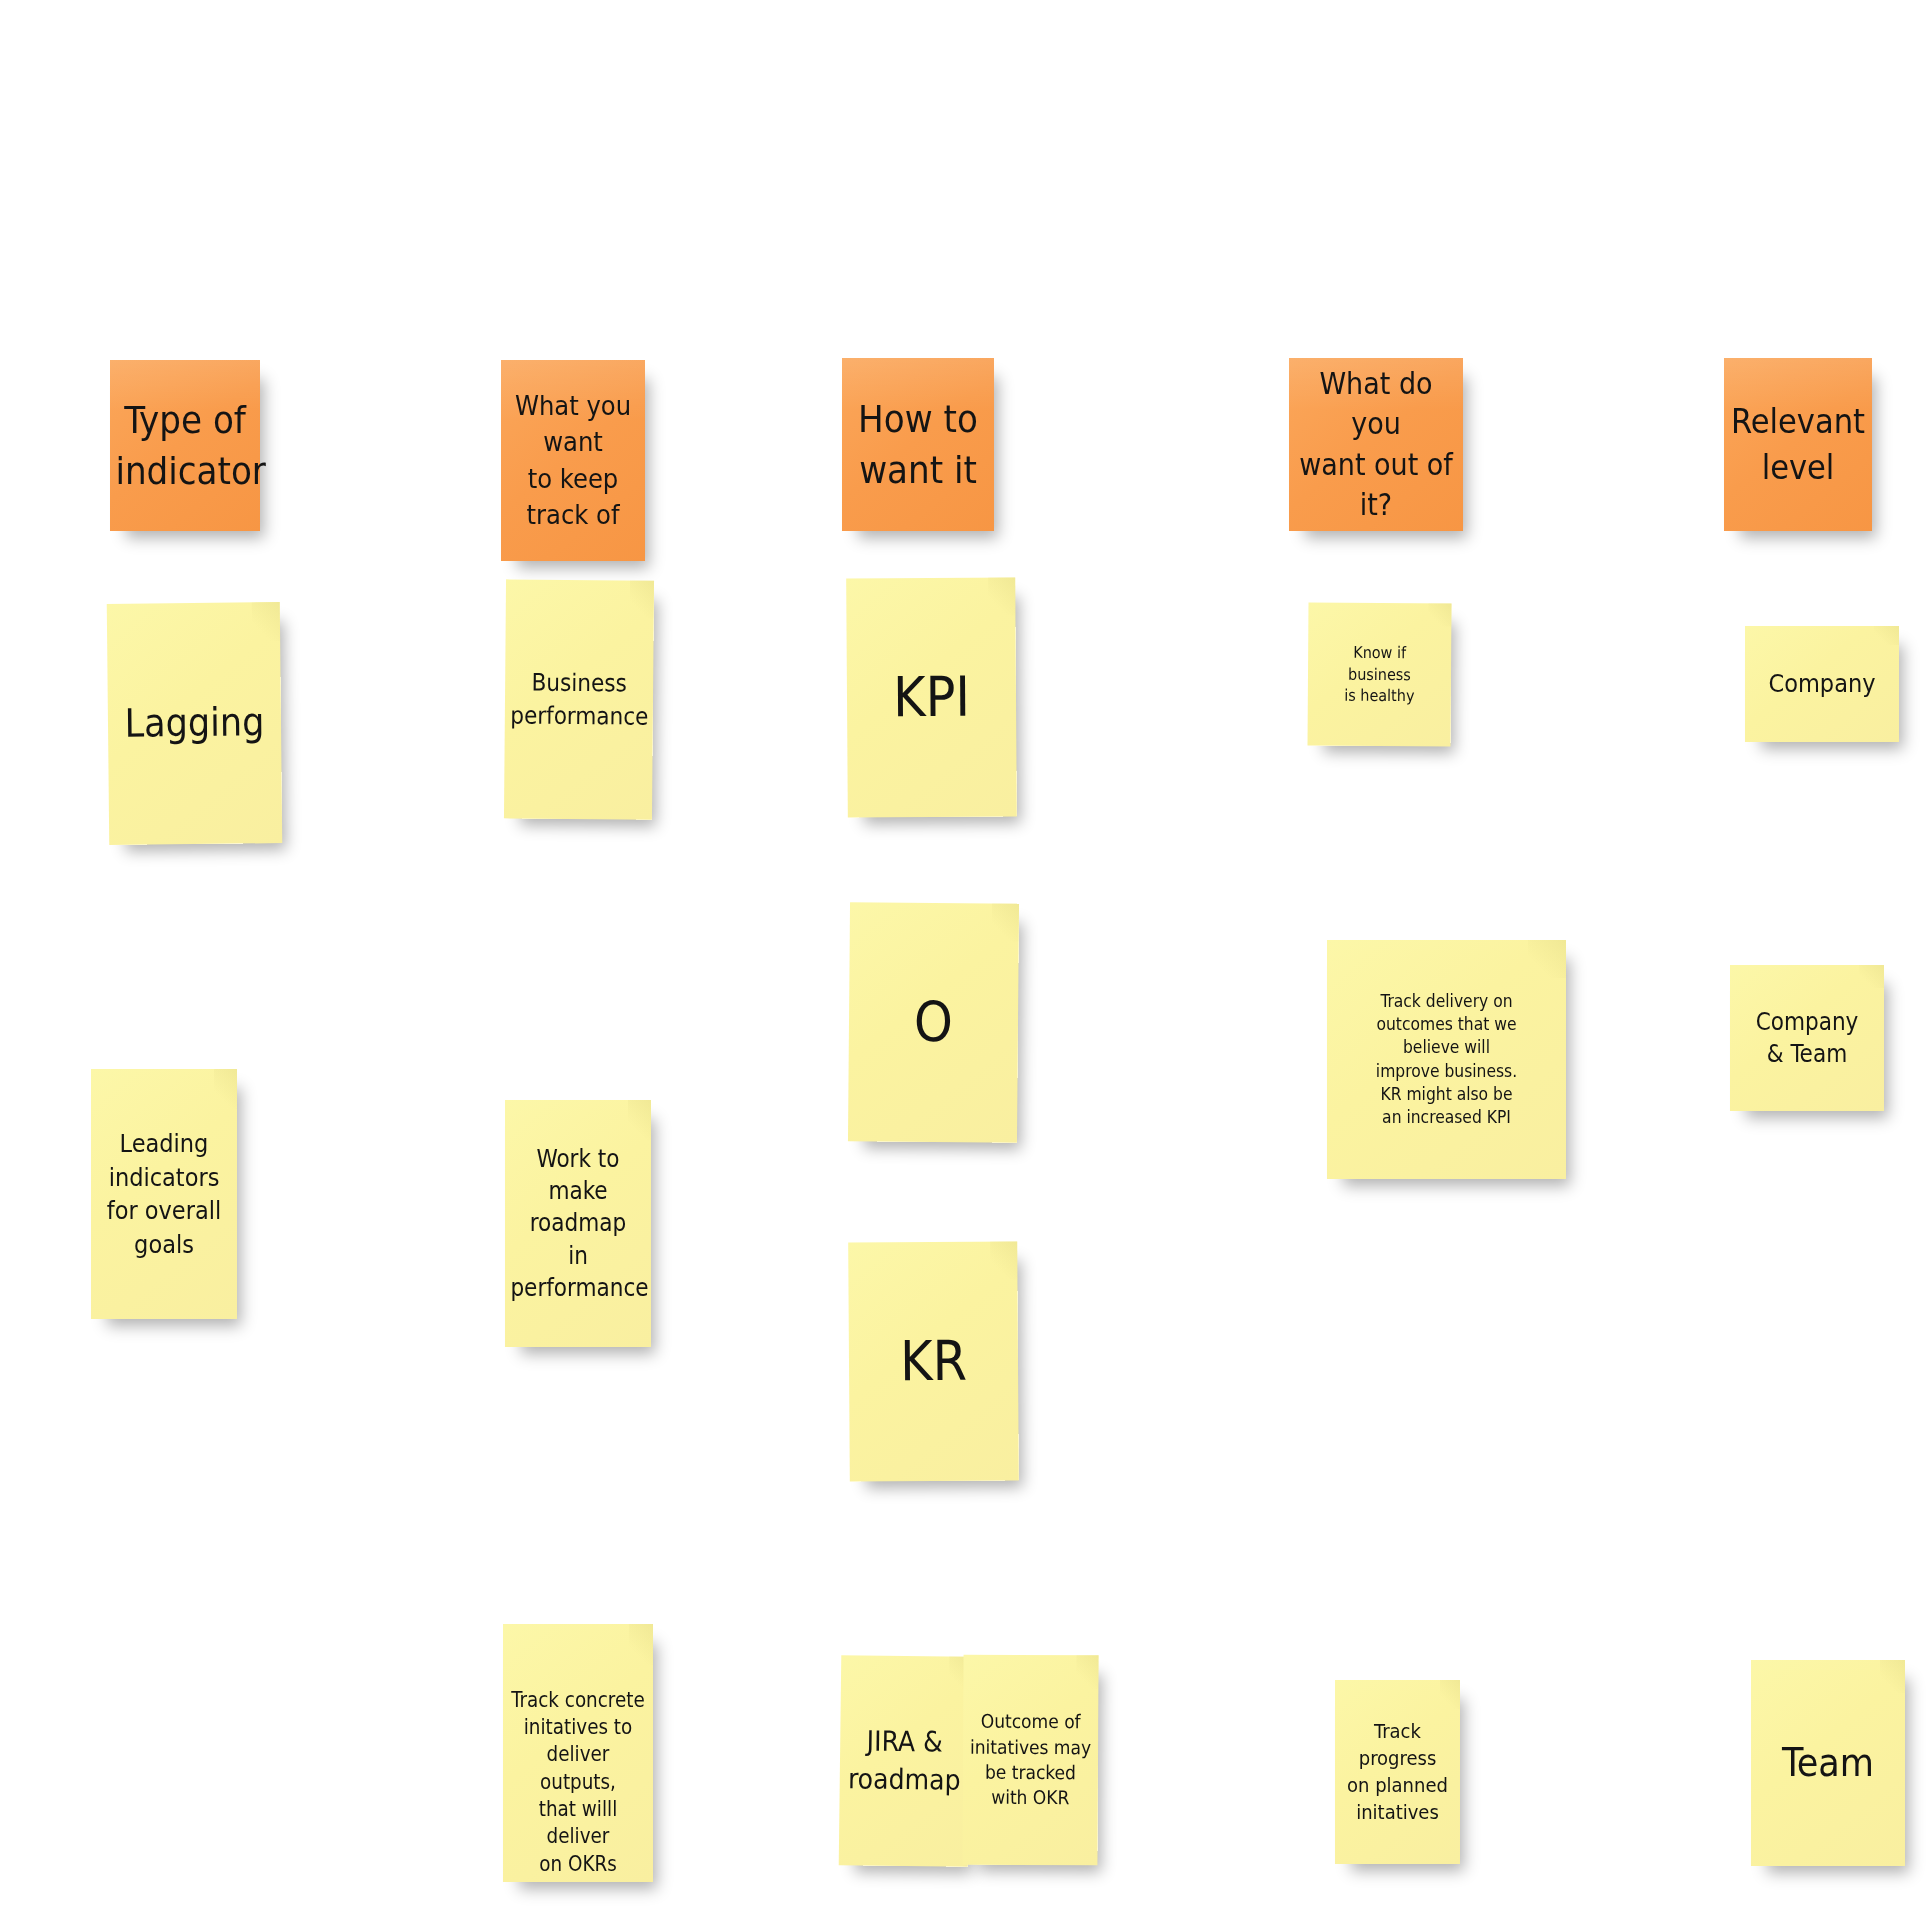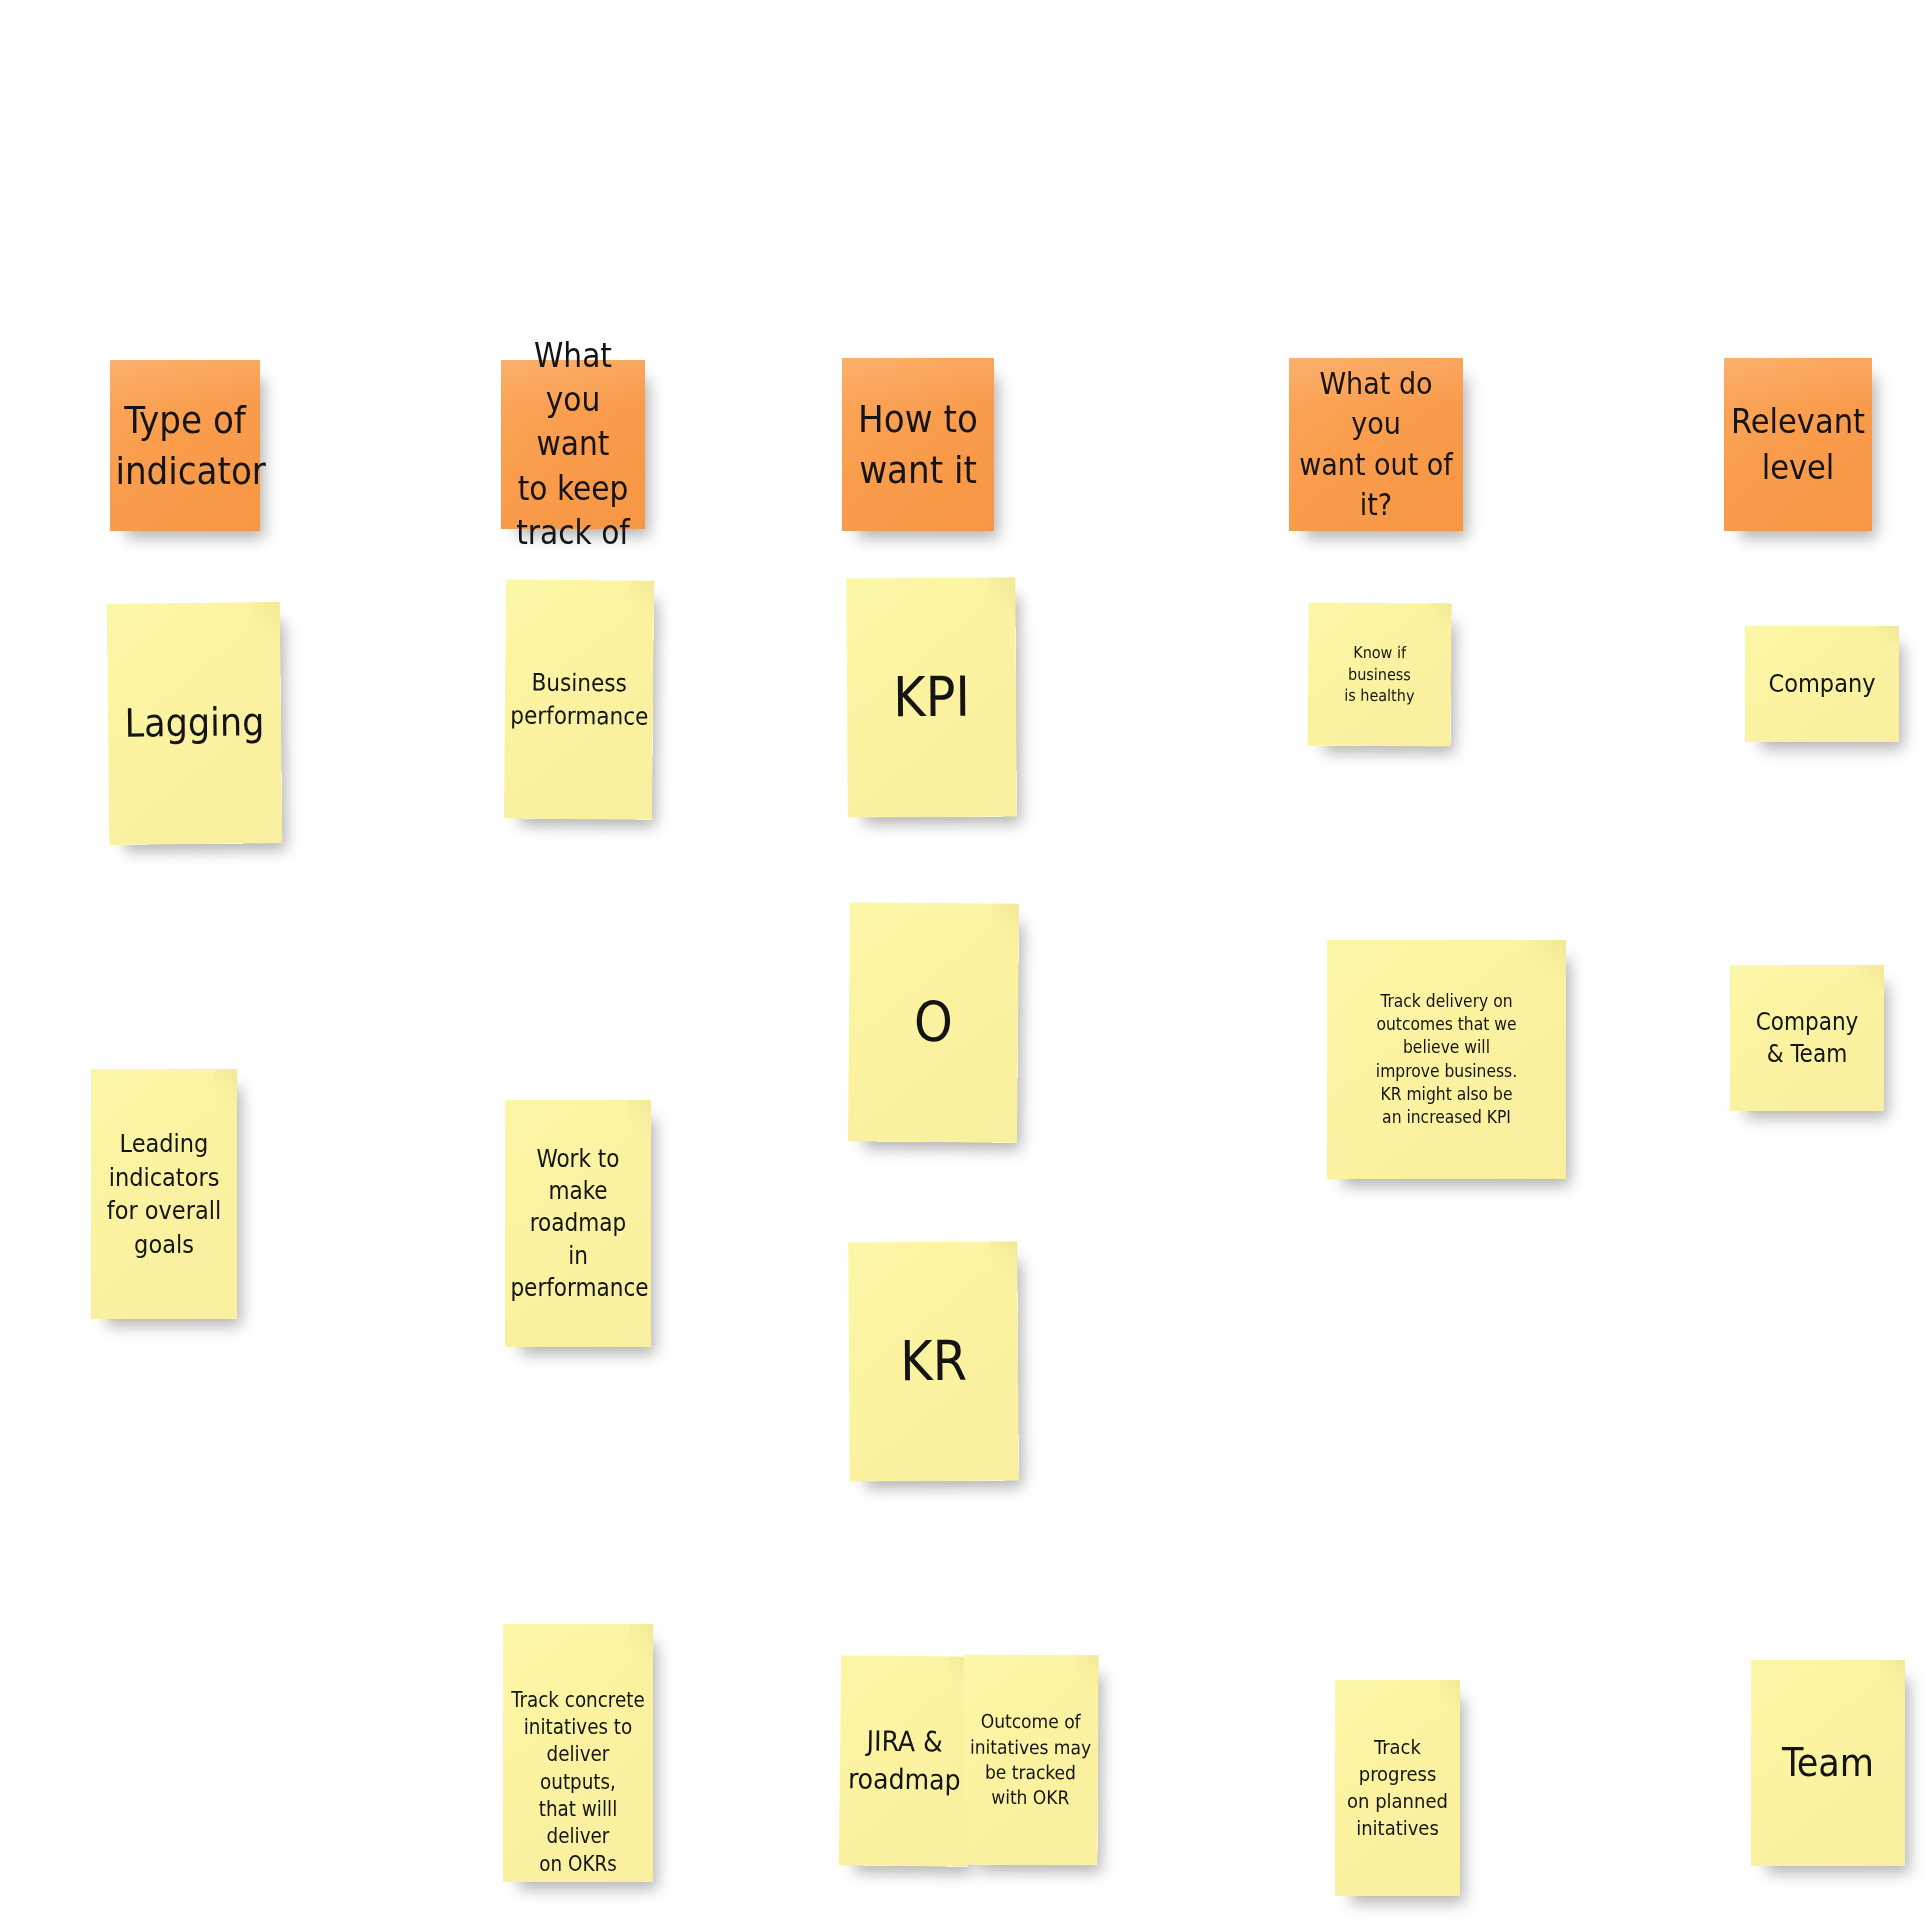--- a/index.html
+++ b/index.html
@@ -65,21 +65,21 @@
   }
 </style>
 </head>
 <body>
 
 <div id="board">
 
   <div id="notes-layer">
       <div class="note orange" style="left: 110px; top: 360px; width: 150px; height: 171px; font-size: 38px;"><span class="txt">Type of
 indicator</span></div>
-      <div class="note orange" style="left: 501px; top: 360px; width: 144px; height: 169px; font-size: 33px;"><span class="txt">What you want
+      <div class="note orange" style="left: 501px; top: 360px; width: 144px; height: 201px; font-size: 27px;"><span class="txt">What you want
 to keep track of</span></div>
       <div class="note orange" style="left: 842px; top: 358px; width: 152px; height: 173px; font-size: 38px;"><span class="txt">How to
 want it</span></div>
       <div class="note orange" style="left: 1289px; top: 358px; width: 174px; height: 173px; font-size: 30px;"><span class="txt">What do you
 want out of it?</span></div>
       <div class="note orange" style="left: 1724px; top: 358px; width: 148px; height: 173px; font-size: 34px; justify-content: flex-end;"><span class="txt">Relevant
 level</span></div>
       <div class="note yellow" style="left: 108px; top: 603px; width: 173px; height: 241px; font-size: 39px; transform: rotate(-0.6deg);"><span class="txt">Lagging</span></div>
       <div class="note yellow" style="left: 505px; top: 580px; width: 148px; height: 239px; font-size: 24px; transform: rotate(0.5deg);"><span class="txt">Business
 performance</span></div>
@@ -110,21 +110,21 @@
 initatives to
 deliver outputs,
 that willl deliver
 on OKRs</span></div>
       <div class="note yellow" style="left: 840px; top: 1656px; width: 129px; height: 210px; font-size: 28px; transform: rotate(0.7deg);"><span class="txt">JIRA &amp;
 roadmap</span></div>
       <div class="note yellow" style="left: 963px; top: 1655px; width: 135px; height: 210px; font-size: 19px; transform: rotate(0.3deg);"><span class="txt">Outcome of
 initatives may
 be tracked
 with OKR</span></div>
-      <div class="note yellow" style="left: 1335px; top: 1680px; width: 125px; height: 216px; font-size: 20px; justify-content: center;"><span class="txt">Track
+      <div class="note yellow" style="left: 1335px; top: 1680px; width: 125px; height: 184px; font-size: 20px; justify-content: center;"><span class="txt">Track
 progress
 on planned
 initatives</span></div>
       <div class="note yellow" style="left: 1751px; top: 1660px; width: 154px; height: 206px; font-size: 39px;"><span class="txt">Team</span></div>
     </div>
 
 </div>
 
 
 </body></html>

